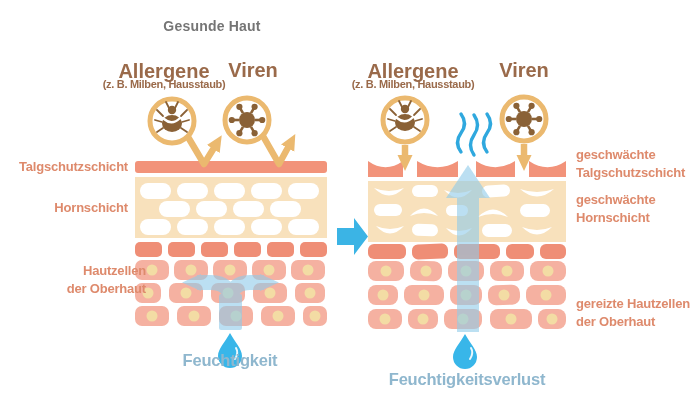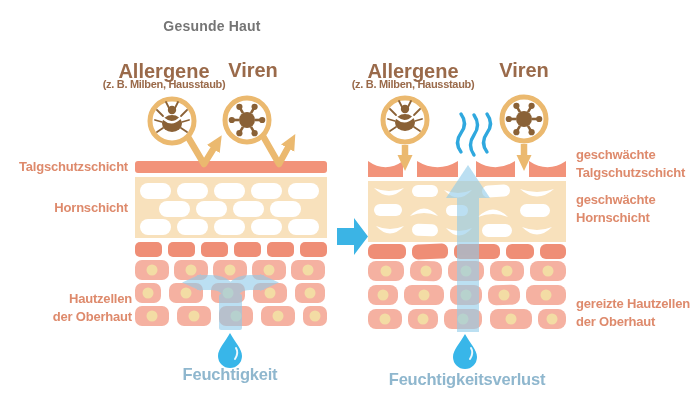--- a/index.html
+++ b/index.html
@@ -325,34 +325,34 @@
 <div class="lbl brown allerg center" style="left:94px;top:59px;width:140px;">Allergene</div>
 <div class="lbl brown sub center" style="left:74px;top:78px;width:180px;">(z. B. Milben, Hausstaub)</div>
 <div class="lbl brown allerg center" style="left:213px;top:58px;width:80px;">Viren</div>
 
 <div class="lbl brown allerg center" style="left:343px;top:59px;width:140px;">Allergene</div>
 <div class="lbl brown sub center" style="left:323px;top:78px;width:180px;">(z. B. Milben, Hausstaub)</div>
 <div class="lbl brown allerg center" style="left:482px;top:58px;width:84px;">Viren</div>
 
 <div class="lbl salmonTxt right" style="left:2px;top:158px;width:126px;">Talgschutzschicht</div>
 <div class="lbl salmonTxt right" style="left:2px;top:199px;width:126px;">Hornschicht</div>
-<div class="lbl salmonTxt right" style="left:6px;top:262px;width:126px;margin-top:28px;">
+<div class="lbl salmonTxt right" style="left:20px;top:262px;width:126px;">
   <div>Hautzellen</div>
   <div>der Oberhaut</div>
 </div>
 
 <div class="lbl salmonTxt" style="left:576px;top:146px;width:124px;">
   <div>geschwächte</div>
   <div>Talgschutzschicht</div>
 </div>
 <div class="lbl salmonTxt" style="left:576px;top:191px;width:124px;">
   <div>geschwächte</div>
   <div>Hornschicht</div>
 </div>
 <div class="lbl salmonTxt" style="left:576px;top:263px;width:124px;margin-top:32px;">
   <div>gereizte Hautzellen</div>
   <div>der Oberhaut</div>
 </div>
 
-<div class="lbl moist center" style="left:150px;top:364px;width:160px;">Feuchtigkeit</div>
+<div class="lbl moist center" style="left:150px;top:350px;width:160px;">Feuchtigkeit</div>
 <div class="lbl moist center" style="left:377px;top:369px;width:180px;">Feuchtigkeitsverlust</div>
 
 </div>
 
 </body></html>

